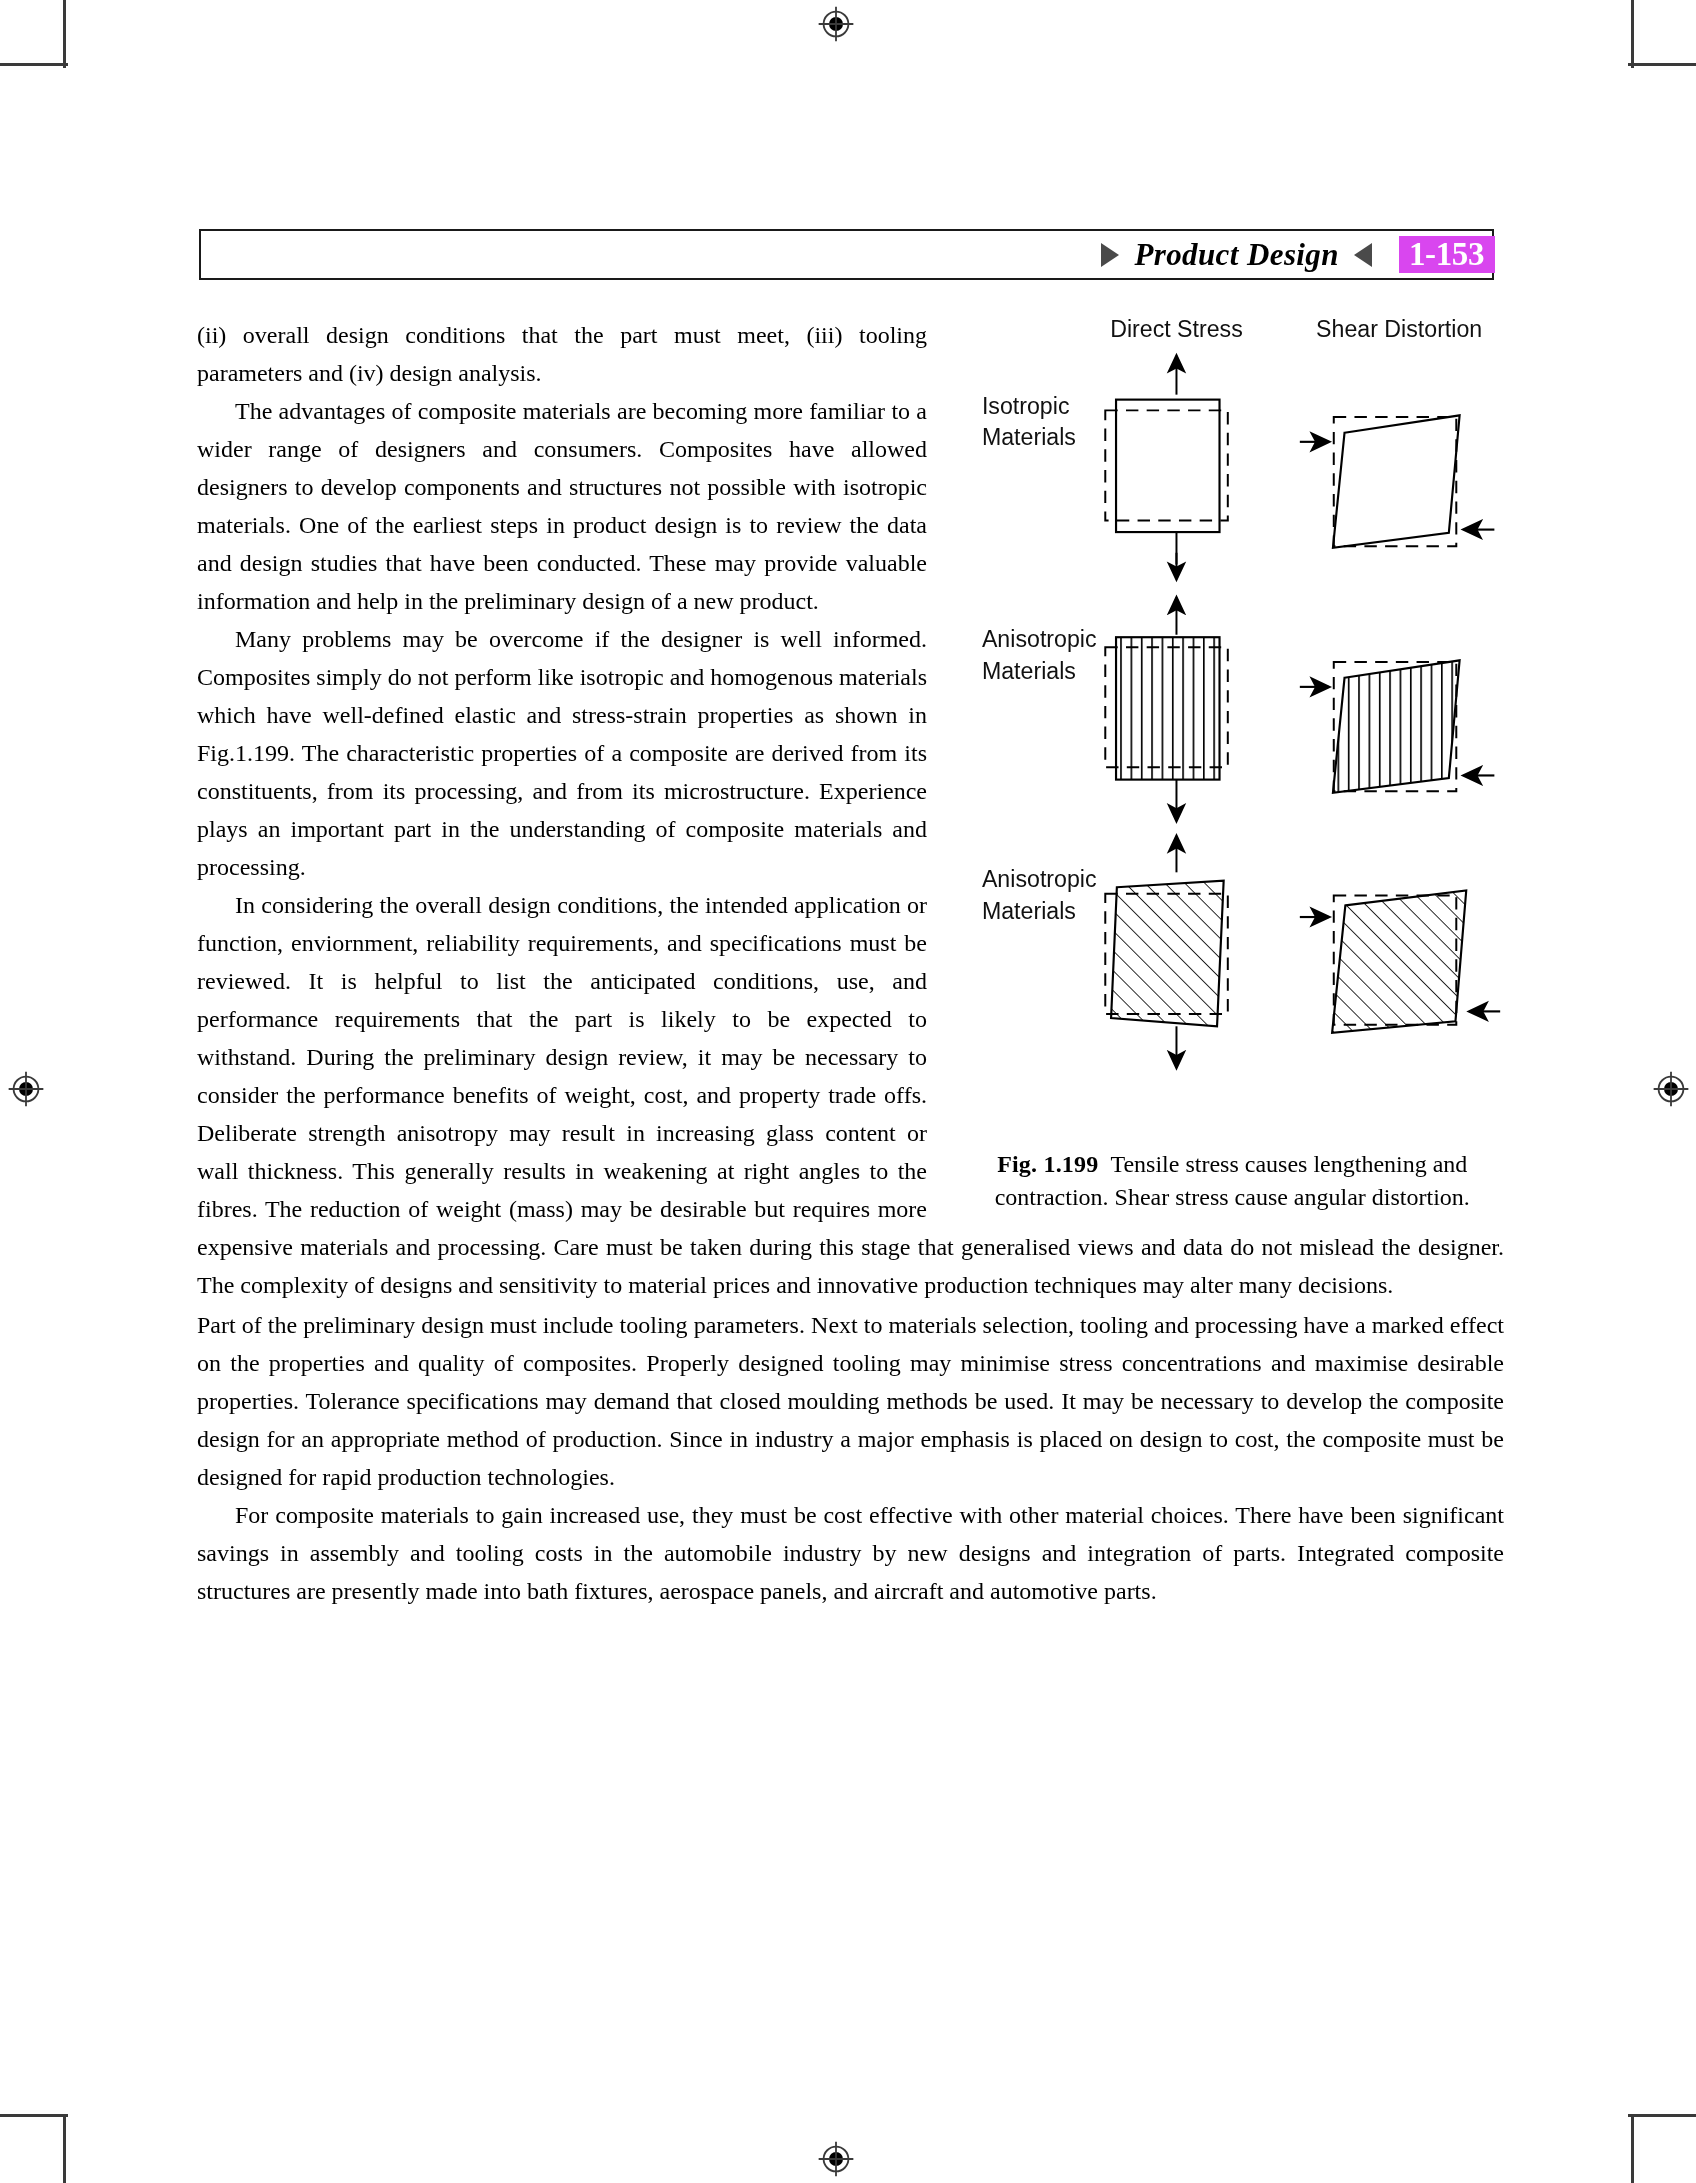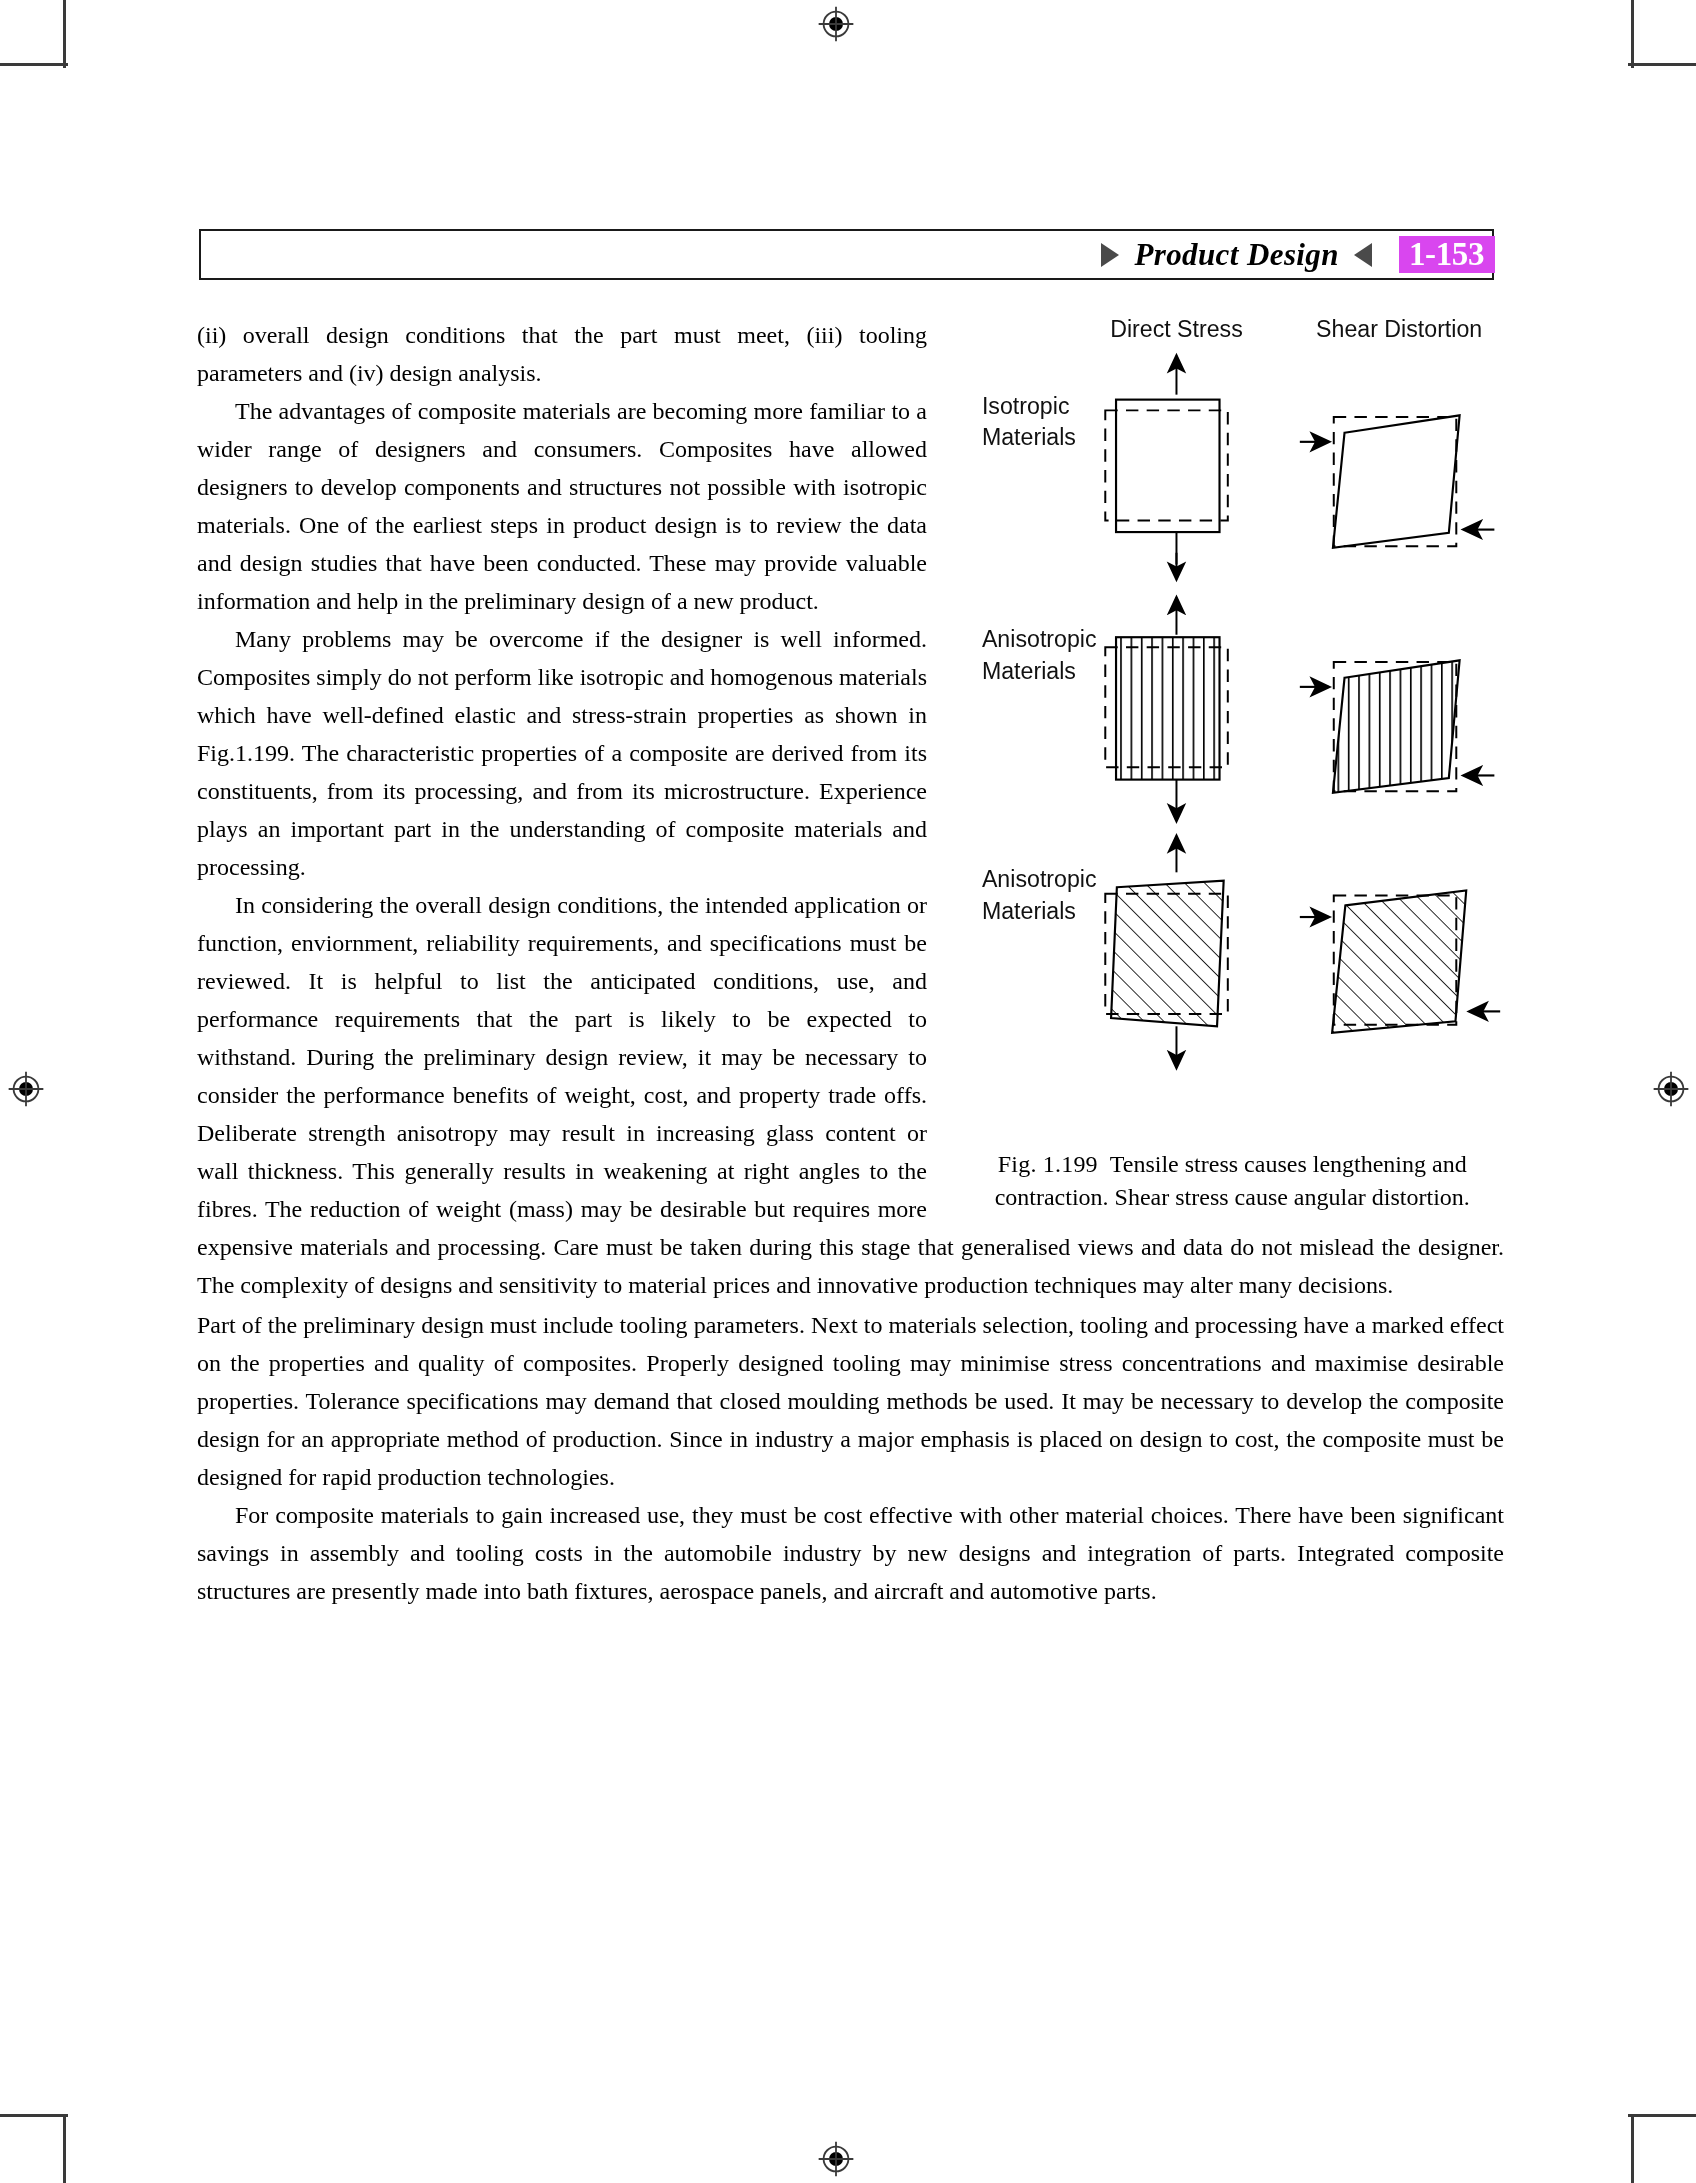--- a/index.html
+++ b/index.html
@@ -125,21 +125,21 @@
     margin-left: 18px;
   }
   .fig-caption {
     font-size: 24px;
     line-height: 33px;
     text-align: center;
     padding: 0 18px 0 21.5px;
     box-sizing: border-box;
   }
   .fig-caption b {
-    font-weight: normal;
+    font-weight: bold;
     letter-spacing: 0.2px;
   }
 
   .fulltext {
     clear: both;
     padding-top: 1.7px;
   }
 </style>
 </head>
 <body>

